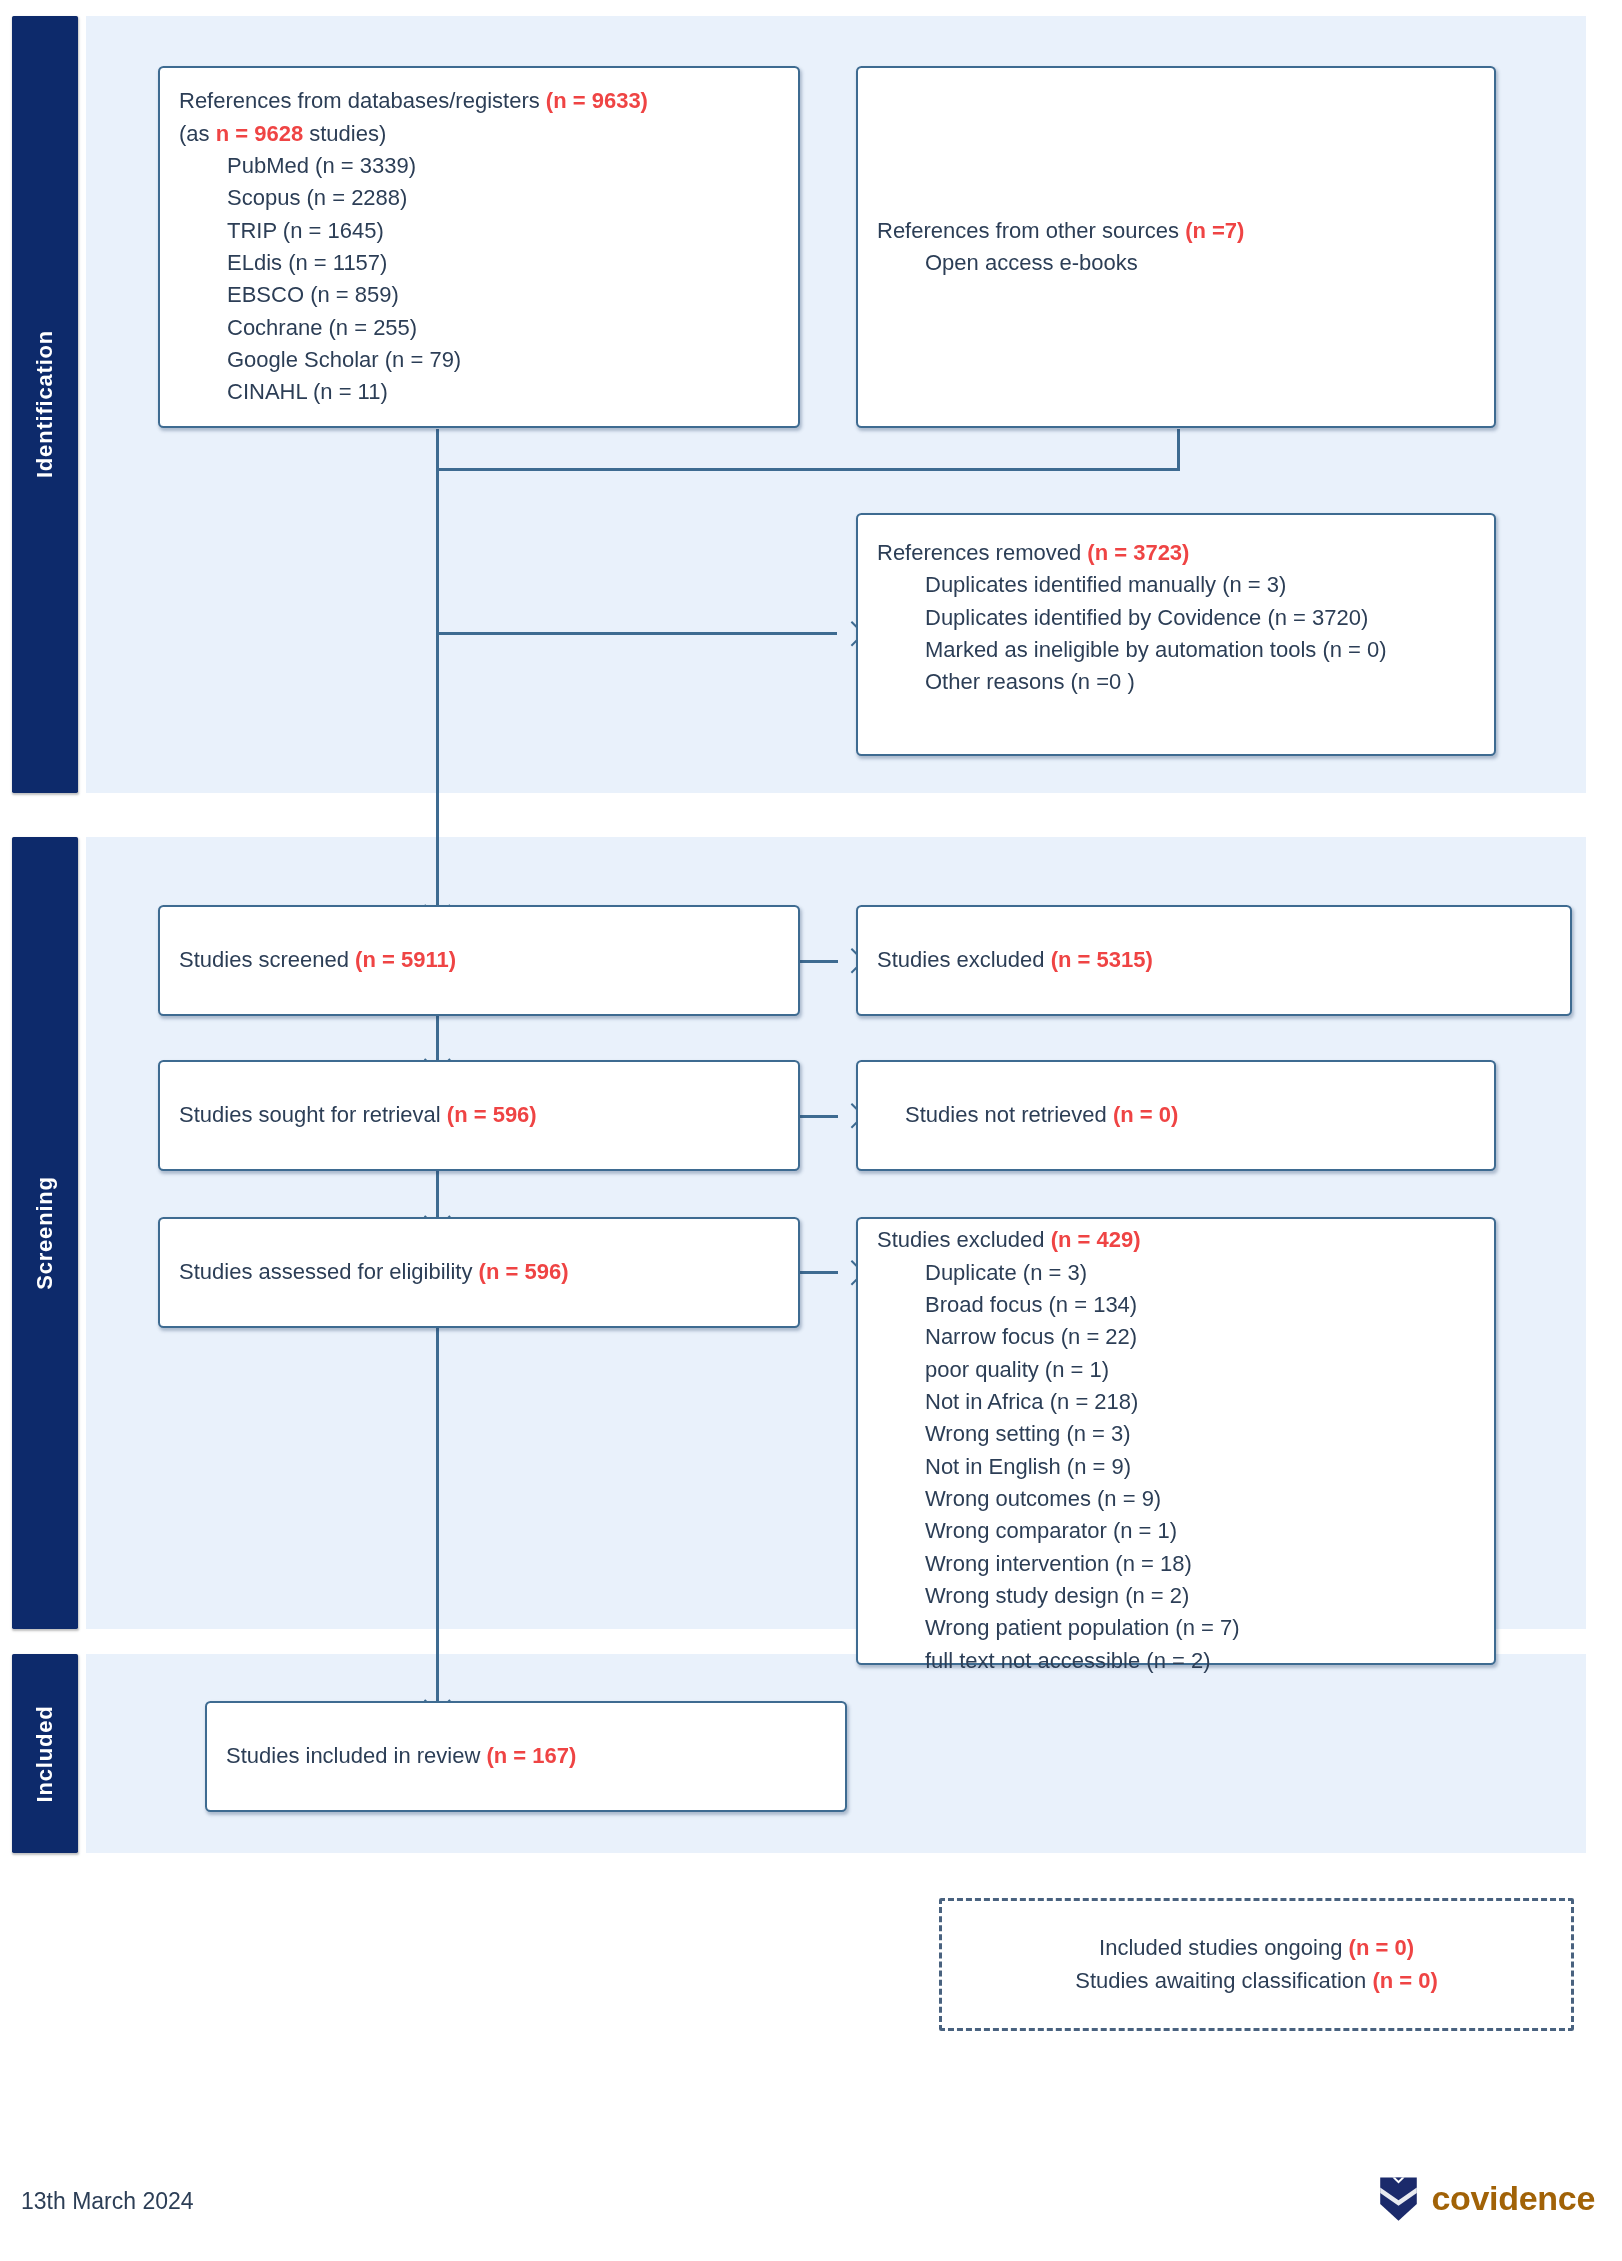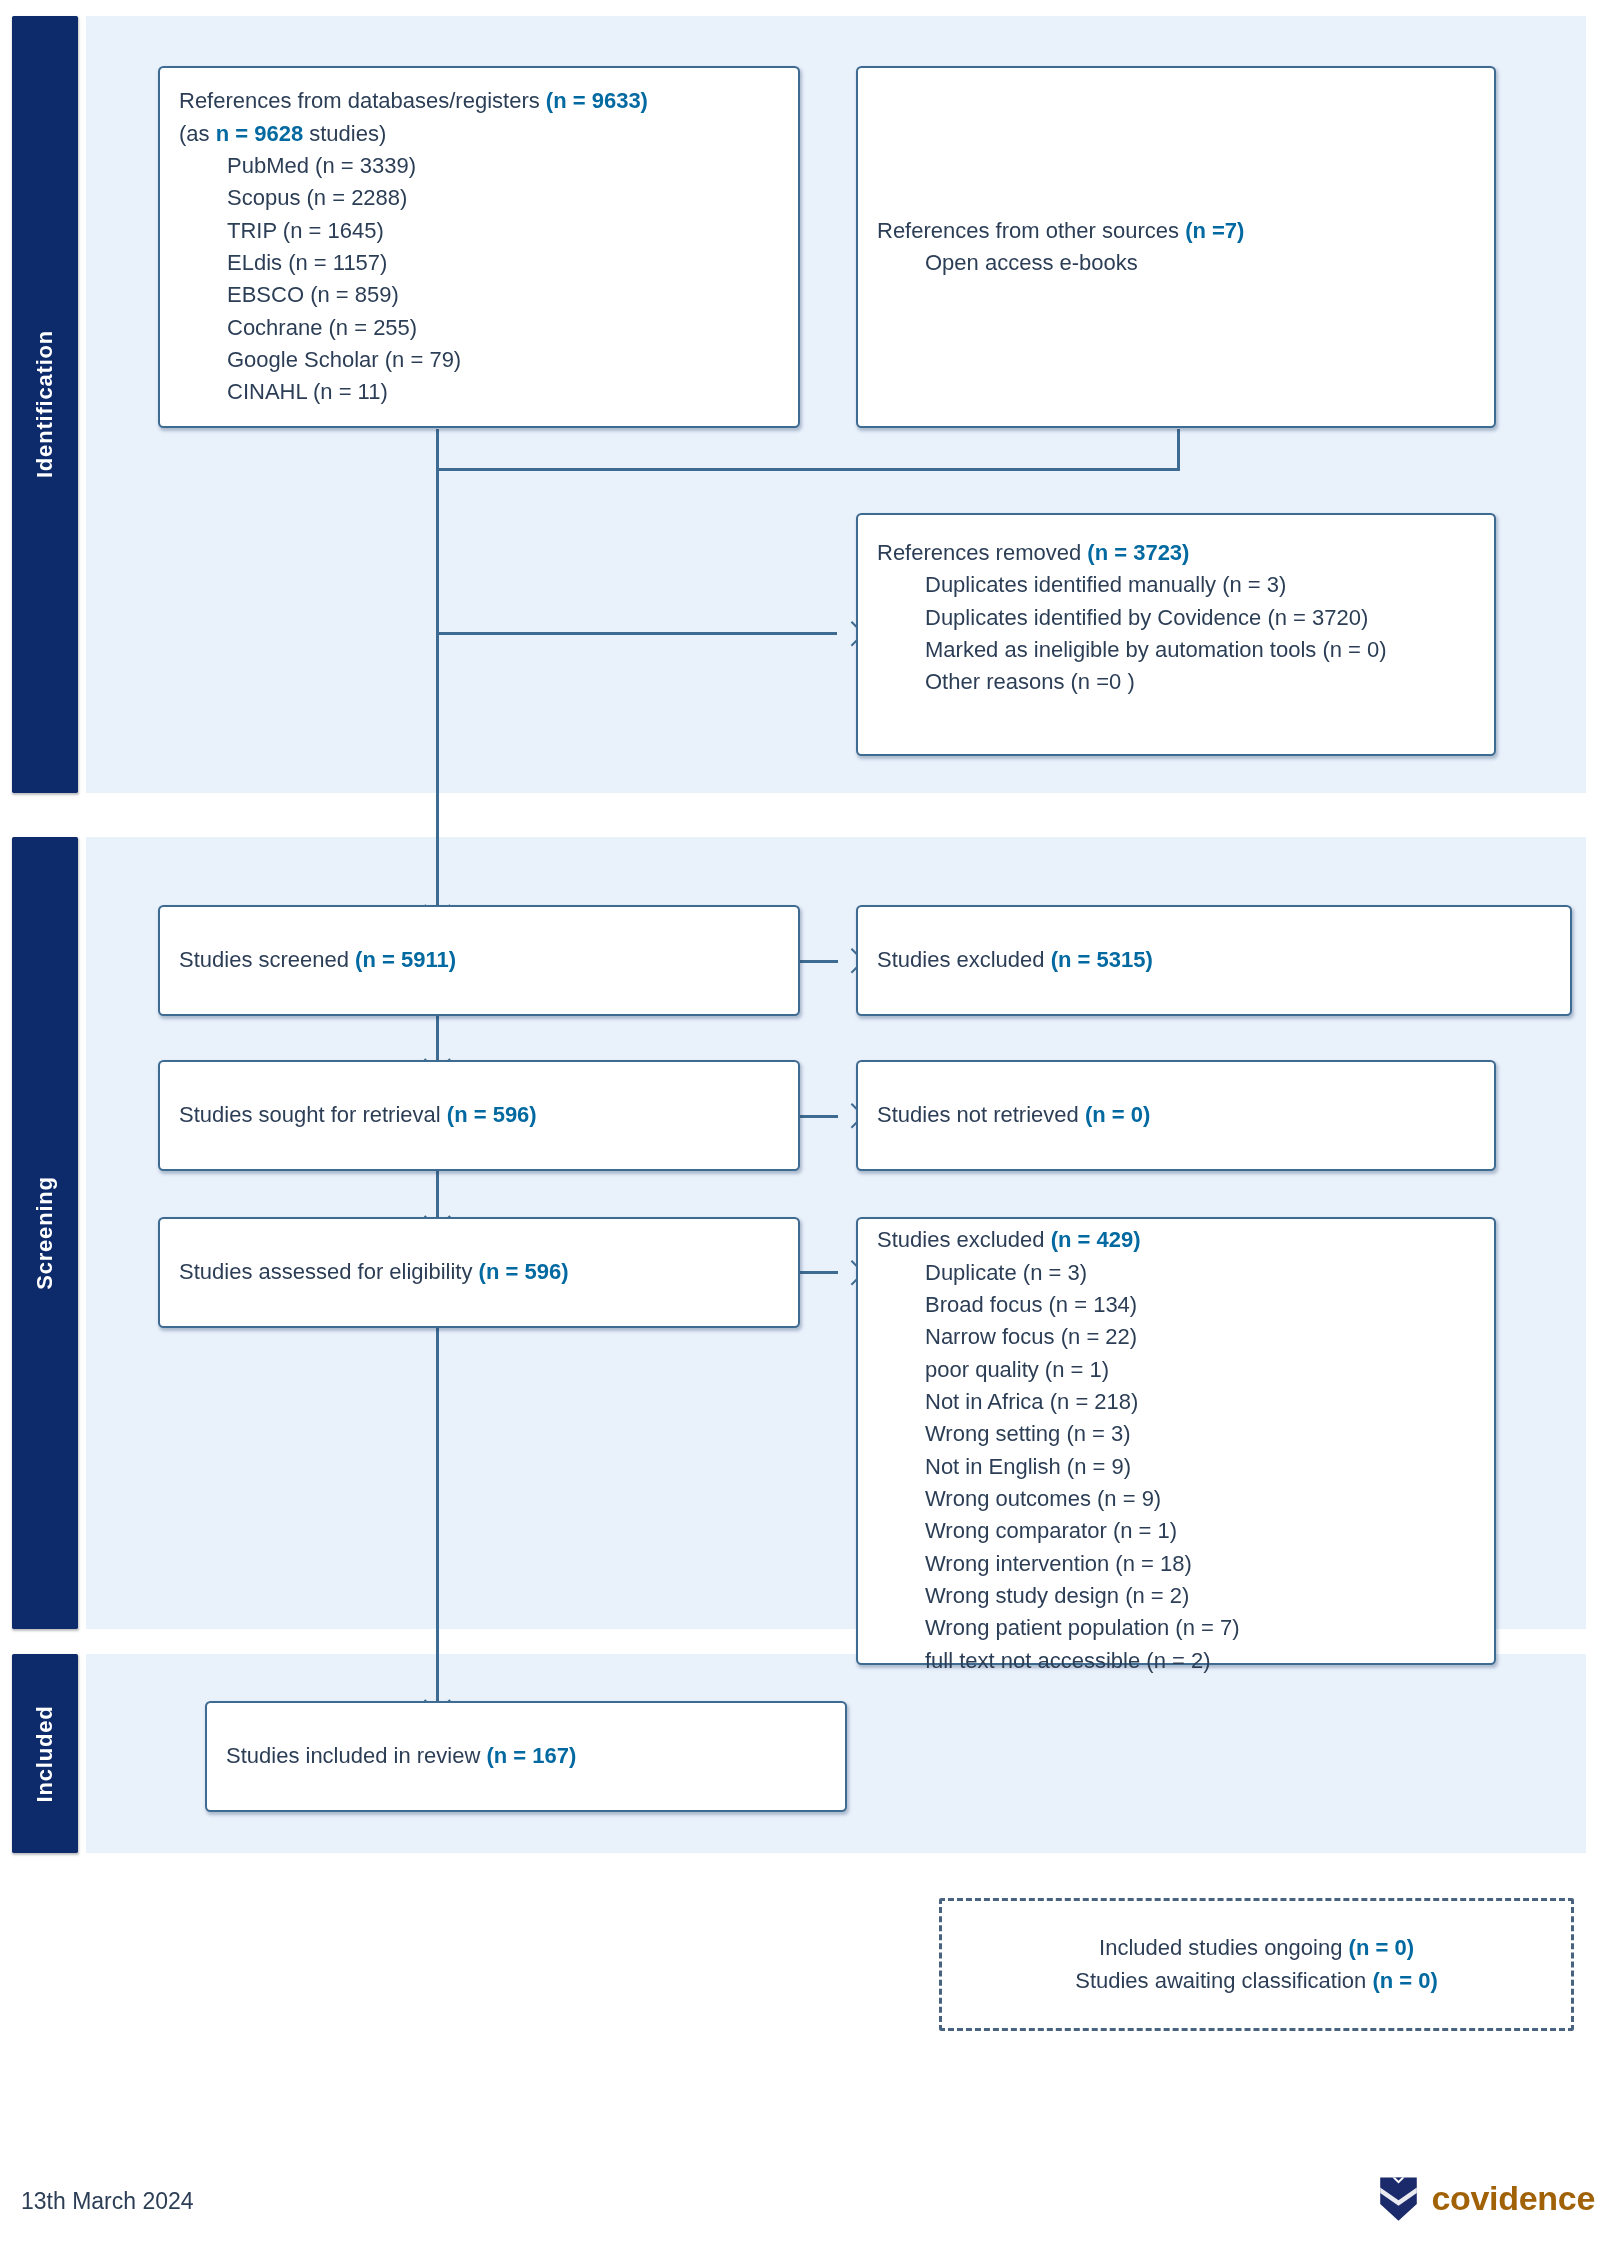--- a/index.html
+++ b/index.html
@@ -63,30 +63,30 @@
     justify-content: center;
   }
   .fbox .inner { padding: 0 19px; }
   .line {
     font-size: 22px;
     line-height: 1.47;
     color: #2c3e56;
     white-space: nowrap;
   }
   .line.sub { padding-left: 48px; }
-  .n { color: #0369a1; font-weight: bold; }
+  .n { color: #ef4444; font-weight: bold; }
 
   
   #box-db        { left: 158px;  top: 66px;  width: 642px; height: 362px; }
   #box-other     { left: 856px; top: 66px;  width: 640px; height: 362px; }
   #box-removed   { left: 856px; top: 513px;  width: 640px; height: 243px; }
   #box-screened  { left: 158px;  top: 905px; width: 642px; height: 111px; }
   #box-excl1     { left: 856px; top: 905px; width: 716px; height: 111px; }
   #box-sought    { left: 158px;  top: 1060px; width: 642px; height: 111px; }
-  #box-notretr   { left: 856px; top: 1060px; width: 640px; height: 111px; }
+  #box-notretr   { left: 856px; top: 1060px; width: 640px; height: 111px; padding-left: 28px; }
   #box-assessed  { left: 158px;  top: 1217px; width: 642px; height: 111px; }
   #box-excl2     { left: 856px; top: 1217px; width: 640px; height: 448px; }
   #box-included  { left: 158px;  top: 1701px; width: 642px; height: 111px; margin-left: 47px; }
 
   #box-excl2 .inner { padding-top: 3.3px; }
   #box-excl2 { justify-content: flex-start; padding-top: 2px; }
   #box-removed { justify-content: flex-start; padding-top: 22px; }
 
   
   #box-ongoing {

